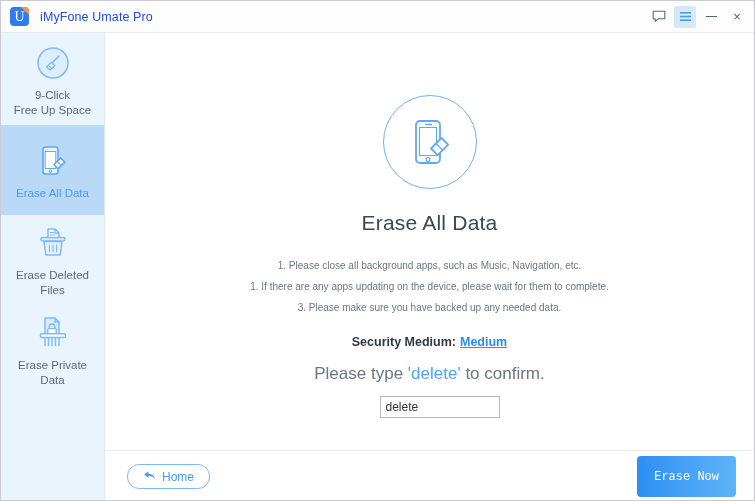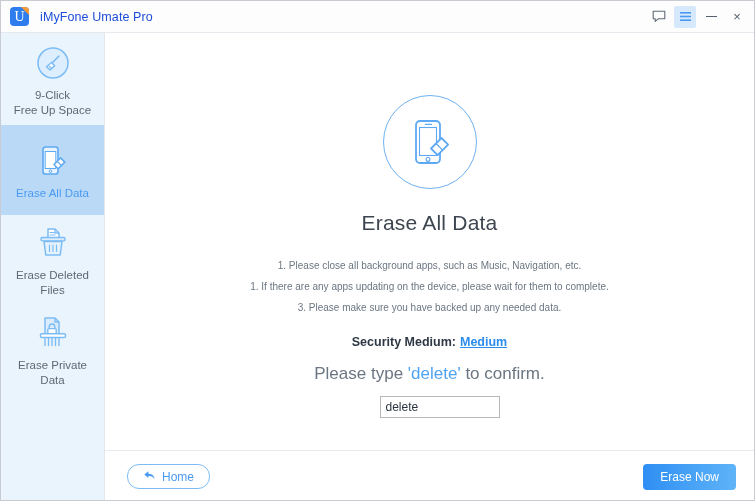--- a/index.html
+++ b/index.html
@@ -215,28 +215,28 @@
     padding: 0 15px;
     border: 1px solid #7cbcf5;
     border-radius: 12px;
     background: #ffffff;
     color: #4a9bf0;
     font-size: 12px;
     font-family: "Liberation Sans", sans-serif;
     cursor: pointer;
   }
   .btn-erase {
-    height: 26px;
+    height: 41px;
     padding: 0 17px;
     border: none;
     border-radius: 4px;
     background: linear-gradient(to right, #2e8ef3, #5fb4f8);
     color: #ffffff;
     font-size: 12px;
-    font-family: Liberation Sans, sans-serif;
+    font-family: Liberation Mono, monospace;
     cursor: pointer;
   }
 </style>
 </head>
 <body>
 
 <div class="window">
 
   <div class="titlebar">
     <div class="app-icon">

